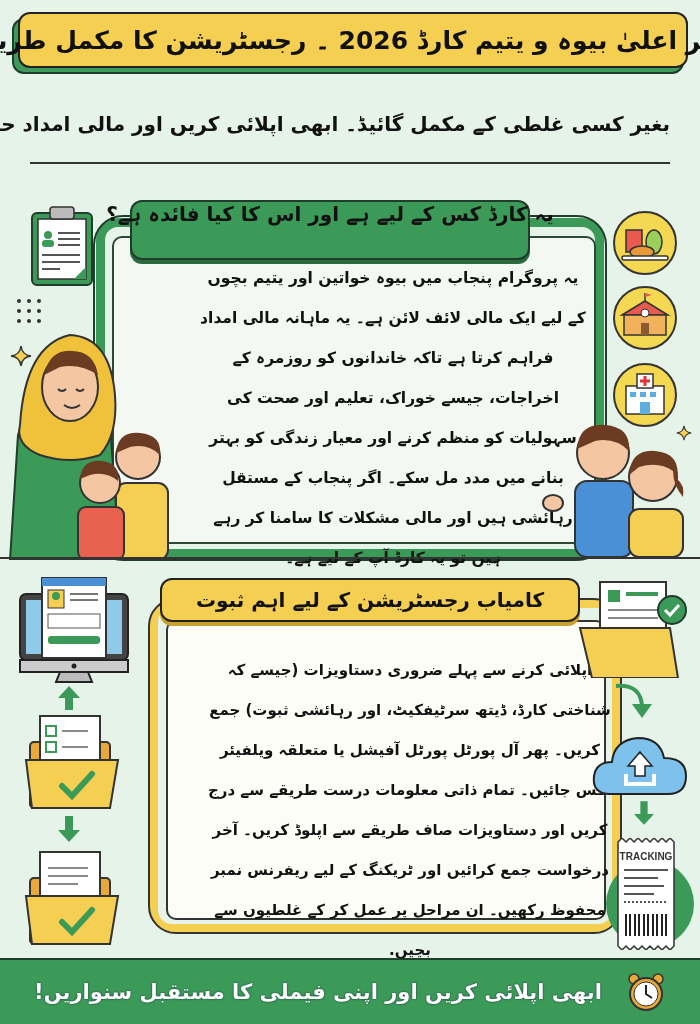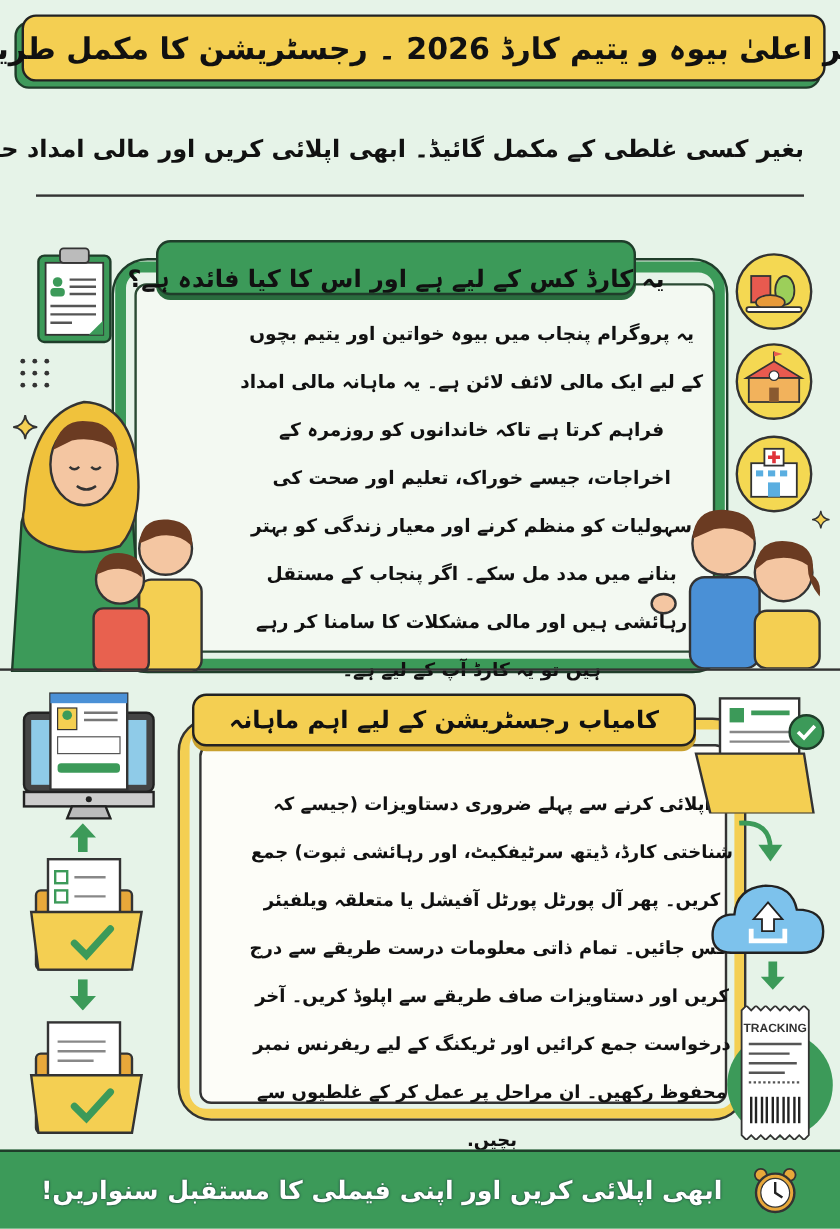--- a/index.html
+++ b/index.html
@@ -13,21 +13,21 @@
   .title-box { position: absolute; left: 6px; top: 0; width: 670px; height: 56px; background: #f4cf52; border: 2.5px solid #222; border-radius: 12px; display: flex; align-items: center; justify-content: center; }
   .title-text { direction: rtl; font-family: "DejaVu Sans", sans-serif; font-weight: bold; font-size: 25px; color: #111; white-space: nowrap; }
 
   .subtitle { position: absolute; left: 30px; top: 112px; width: 640px; text-align: center; direction: rtl; font-size: 20px; font-weight: bold; color: #111; white-space: nowrap; }
   .subtitle-rule { position: absolute; left: 30px; top: 162px; width: 640px; height: 2px; background: #333; }
 
   
   .sec1-frame { position: absolute; left: 96px; top: 218px; width: 508px; height: 340px; border: 9px solid #3c9a59; border-radius: 22px; }
   .sec1-frame::after { content: ""; position: absolute; inset: -12px; border: 2px solid #1f3d2a; border-radius: 30px; pointer-events: none; }
   .sec1-body { position: absolute; left: 112px; top: 236px; width: 484px; height: 308px; background: #f3f9f2; border: 2px solid #2a4a33; border-radius: 10px; }
-  .sec1-header { position: absolute; left: 130px; top: 200px; width: 400px; height: 46px; background: #3c9a59; border: 2.5px solid #1f3d2a; border-radius: 12px; display: flex; align-items: flex-end; justify-content: center; box-shadow: 0 4px 0 #2a6b3e; }
+  .sec1-header { position: absolute; left: 130px; top: 200px; width: 400px; height: 60px; background: #3c9a59; border: 2.5px solid #1f3d2a; border-radius: 12px; display: flex; align-items: flex-start; justify-content: center; box-shadow: 0 4px 0 #2a6b3e; }
   .sec1-header-text { direction: rtl; font-size: 20px; font-weight: bold; color: #111; white-space: nowrap; }
   .sec1-paragraph { position: absolute; left: 198px; top: 258px; width: 390px; direction: rtl; text-align: center; font-size: 15.5px; line-height: 40px; color: #111; font-weight: bold; }
 
   
   .mid-rule { position: absolute; left: 0; top: 557px; width: 700px; height: 2px; background: #333; }
 
   
   .sec2-frame { position: absolute; left: 150px; top: 600px; width: 470px; height: 332px; border: 8px solid #f4cf52; border-radius: 22px; }
   .sec2-frame::before { content: ""; position: absolute; inset: -10px; border: 2px solid #333; border-radius: 28px; pointer-events: none; }
   .sec2-body { position: absolute; left: 166px; top: 620px; width: 440px; height: 300px; background: #fdfdf8; border: 2px solid #333; border-radius: 10px; }
@@ -169,21 +169,21 @@
       <path d="M94 60 Q96 34 120 36 Q146 38 142 64 Q150 70 148 82 Q138 70 138 56 Q124 46 104 52Z" fill="#6b3b22"></path>
       <rect x="94" y="94" width="54" height="48" rx="10" fill="#f4cf52" stroke="#333" stroke-width="2"></rect>
     </svg>
   </div>
 
   <div class="mid-rule"></div>
 
   <div class="sec2-frame"></div>
   <div class="sec2-body"></div>
   <div class="sec2-header">
-    <span class="sec2-header-text">کامیاب رجسٹریشن کے لیے اہم ماہانہ</span>
+    <span class="sec2-header-text">کامیاب رجسٹریشن کے لیے اہم ثبوت</span>
   </div>
   <div class="sec2-paragraph">اپلائی کرنے سے پہلے ضروری دستاویزات (جیسے کہ شناختی کارڈ، ڈیتھ سرٹیفکیٹ، اور رہائشی ثبوت) جمع کریں۔ پھر آل پورٹل پورٹل آفیشل یا متعلقہ ویلفیئر آفس جائیں۔ تمام ذاتی معلومات درست طریقے سے درج کریں اور دستاویزات صاف طریقے سے اپلوڈ کریں۔ آخر درخواست جمع کرائیں اور ٹریکنگ کے لیے ریفرنس نمبر محفوظ رکھیں۔ ان مراحل پر عمل کر کے غلطیوں سے بچیں.</div>
 
   <div class="icon" style="left:18px; top:576px;">
     <svg width="112" height="110" viewBox="0 0 112 110">
       <rect x="2" y="18" width="108" height="66" rx="6" fill="#444" stroke="#222" stroke-width="2"></rect>
       <rect x="8" y="24" width="96" height="54" fill="#8fcbe8"></rect>
       <rect x="2" y="84" width="108" height="12" fill="#ccc" stroke="#222" stroke-width="2"></rect>
       <circle cx="56" cy="90" r="2.5" fill="#222"></circle>
       <path d="M42 96 L38 106 H74 L70 96Z" fill="#bbb" stroke="#222" stroke-width="2"></path>

